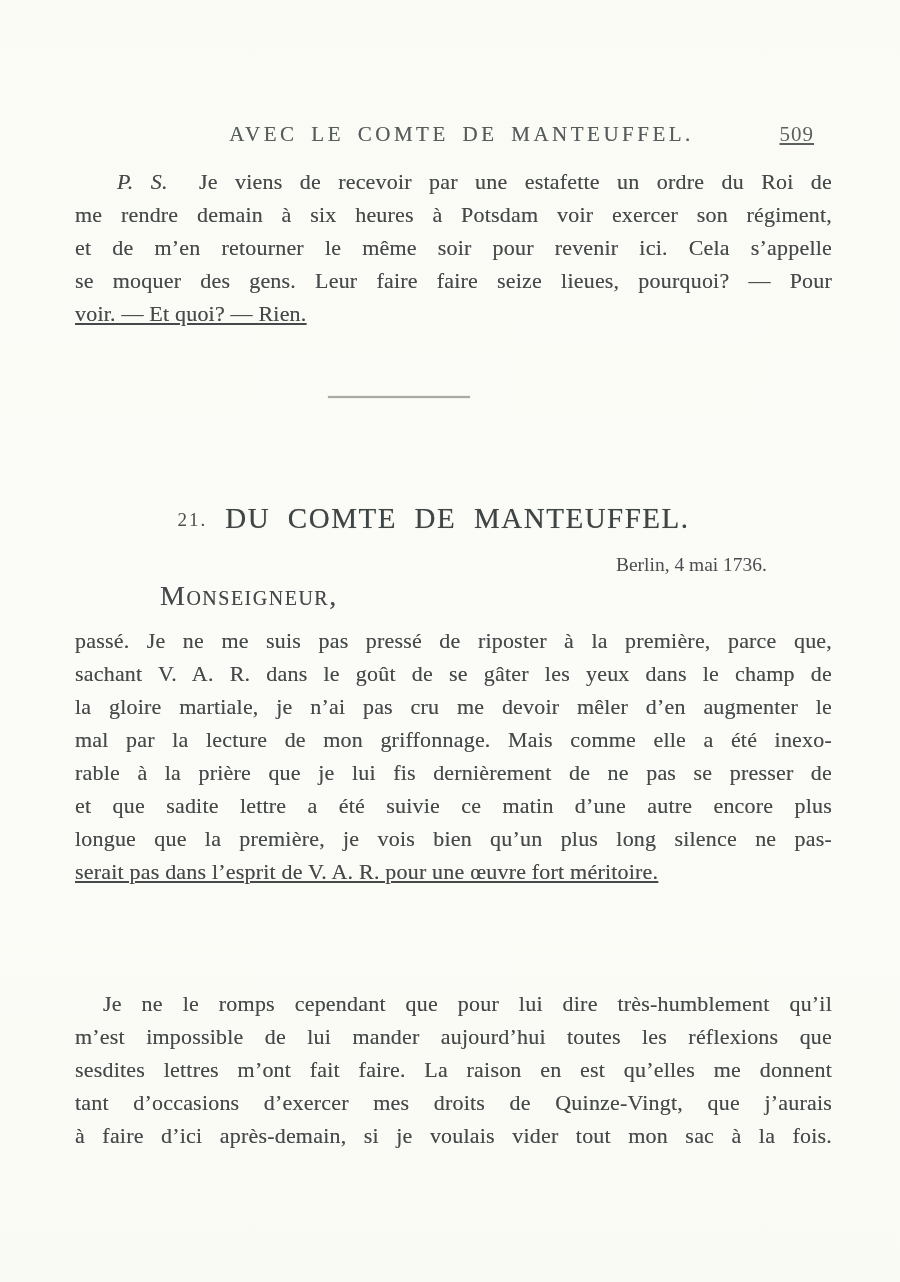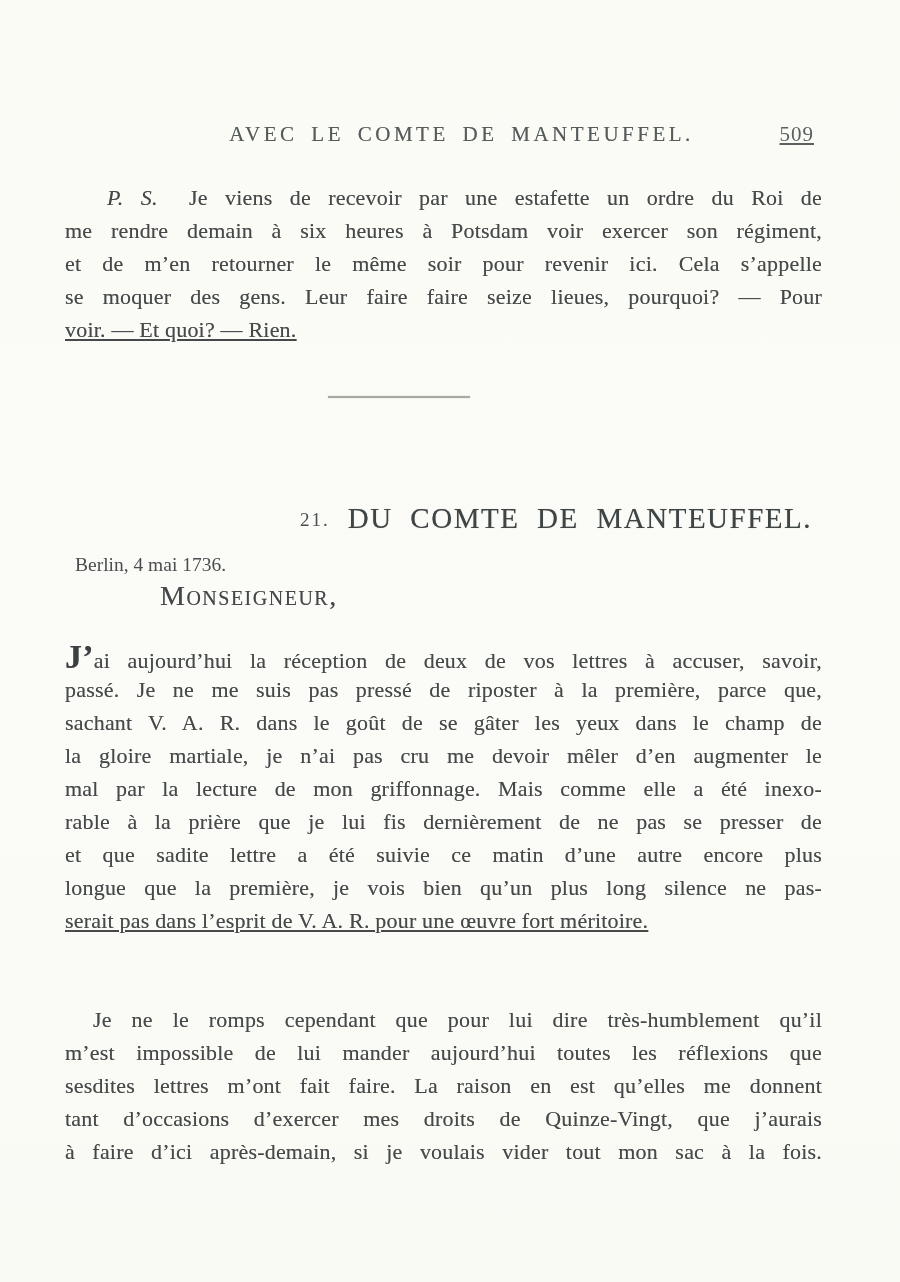--- a/index.html
+++ b/index.html
@@ -42,23 +42,22 @@
     right: 18px;
     top: 0;
     font-size: 21px;
     color: #5a5f60;
     letter-spacing: 1px;
     text-decoration: underline;
   }
   
   .textblock {
     position: absolute;
-    left: 65px;
+    left: 75px;
     width: 757px;
-    margin-top: 16px;
   }
   .line {
     height: 33px;
     line-height: 33px;
     font-size: 22px;
     letter-spacing: 0.2px;
     white-space: normal;
     text-shadow: 0 0 0.6px rgba(69,73,74,0.5);
   }
   .jline {
@@ -91,21 +90,21 @@
     box-shadow: 0 0 1px rgba(120,120,112,0.8);
   }
   
   .section-heading {
     position: absolute;
     top: 497px;
     left: 75px;
     width: 757px;
     height: 42px;
     line-height: 42px;
-    text-align: right;
+    text-align: center;
     transform: translateX(-20px);
     color: #3f4445;
     white-space: nowrap;
   }
   .section-number {
     font-size: 19px;
     letter-spacing: 2px;
     margin-right: 18px;
     vertical-align: 2px;
     color: #4a4f50;
@@ -117,20 +116,21 @@
     text-shadow: 0 0 0.7px rgba(63,68,69,0.6);
   }
   
   .dateline {
     position: absolute;
     top: 551px;
     left: 75px;
     width: 757px;
     height: 28px;
     line-height: 28px;
+    text-align: right;
     padding-right: 65px;
     box-sizing: border-box;
     font-size: 19.5px;
     color: #4a4e50;
   }
   .salutation {
     position: absolute;
     top: 581px;
     left: 160px;
     height: 30px;
@@ -169,21 +169,20 @@
 
   <div class="section-heading">
     <span class="section-number">21.</span><span class="section-title">DU COMTE DE MANTEUFFEL.</span>
   </div>
 
   <div class="dateline">Berlin, 4 mai 1736.</div>
 
   <div class="salutation">Monseigneur,</div>
 
   <div class="textblock para1">
-    <div class="line jline initial-line">J’ai aujourd’hui la réception de deux de vos lettres à accuser, savoir,</div>
     <div class="line jline">passé. Je ne me suis pas pressé de riposter à la première, parce que,</div>
     <div class="line jline">sachant V. A. R. dans le goût de se gâter les yeux dans le champ de</div>
     <div class="line jline">la gloire martiale, je n’ai pas cru me devoir mêler d’en augmenter le</div>
     <div class="line jline">mal par la lecture de mon griffonnage. Mais comme elle a été inexo-</div>
     <div class="line jline">rable à la prière que je lui fis dernièrement de ne pas se presser de</div>
     <div class="line jline">et que sadite lettre a été suivie ce matin d’une autre encore plus</div>
     <div class="line jline">longue que la première, je vois bien qu’un plus long silence ne pas-</div>
     <div class="line lastline">serait pas dans l’esprit de V. A. R. pour une œuvre fort méritoire.</div>
   </div>
 

